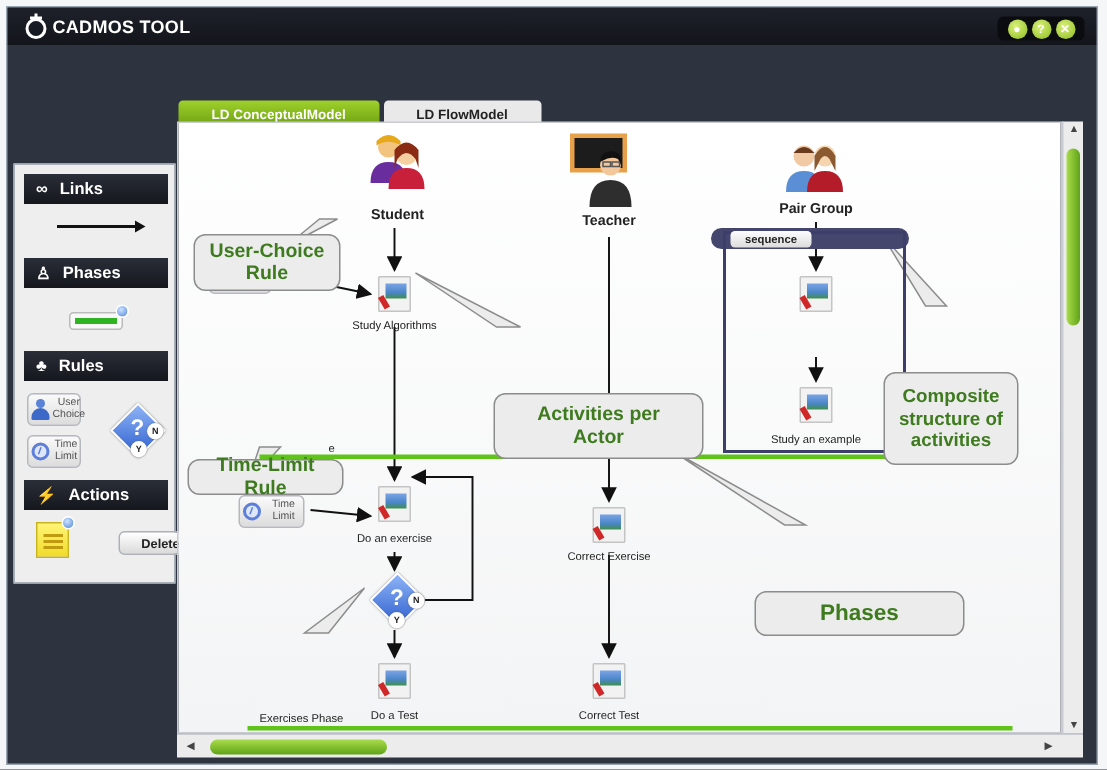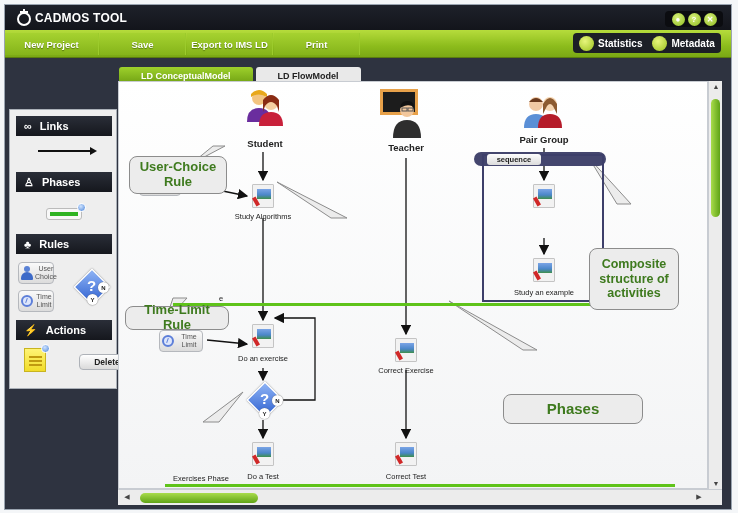--- a/index.html
+++ b/index.html
@@ -61,36 +61,20 @@
       <rect x="5" y="3" width="8" height="2" fill="#fff"></rect>
     </svg>
     <span id="app-title">CADMOS TOOL</span>
     <div id="winbtns">
       <span class="wbtn">●</span>
       <span class="wbtn">?</span>
       <span class="wbtn">✕</span>
     </div>
   </div>
 
-  <div id="menubar">
-    <div class="mbtn" style="left:0;width:94px">New Project</div>
-    <div class="mbtn" style="left:95px;width:86px">Save</div>
-    <div class="mbtn" style="left:182px;width:86px">Export to IMS LD</div>
-    <div class="mbtn" style="left:269px;width:86px">Print</div>
-    <div id="rightmenu">
-      <div class="rbtn">
-        <span class="rico"></span>
-        <span>Statistics</span>
-      </div>
-      <div class="rbtn">
-        <span class="rico"></span>
-        <span>Metadata</span>
-      </div>
-    </div>
-  </div>
 
   <div id="tabs">
     <div class="tab active">LD ConceptualModel</div>
     <div class="tab inactive">LD FlowModel</div>
   </div>
 
   <div id="sidebar">
     <div class="shead" style="top:6px">
       <span>∞</span>
       <span>Links</span>
@@ -237,20 +221,21 @@
       <span class="yn" style="left:27px;top:13px">N</span>
       <span class="yn" style="left:14px;top:26px">Y</span>
     </div>
 
     <div class="phaseline" style="left:54px;top:221px;width:498px"></div>
     <div class="phase-label" style="left:100px;top:212px">e</div>
     <div class="phaseline" style="left:46px;top:402px;width:510px"></div>
     <div class="phase-label" style="left:54px;top:392px">Exercises Phase</div>
 
     <div class="bubble" style="left:10px;top:30px;width:98px;height:38px;font-size:13px">User-Choice Rule</div>
+    <div class="bubble" style="left:210px;top:136px;width:140px;height:44px;font-size:13px;padding:0 20px">Activities per Actor</div>
     <div class="bubble" style="left:470px;top:122px;width:90px;height:62px;font-size:12.5px">Composite structure of activities</div>
     <div class="bubble" style="left:6px;top:180px;width:104px;height:24px;font-size:13px;padding:0 14px">Time-Limit Rule</div>
     <div class="bubble" style="left:384px;top:268px;width:140px;height:30px;font-size:15px">Phases</div>
   </div>
 
   <div id="vscroll">
     <span class="sarrow" style="top:2px">▲</span>
     <div id="vthumb"></div>
     <span class="sarrow" style="bottom:2px">▼</span>
   </div>

